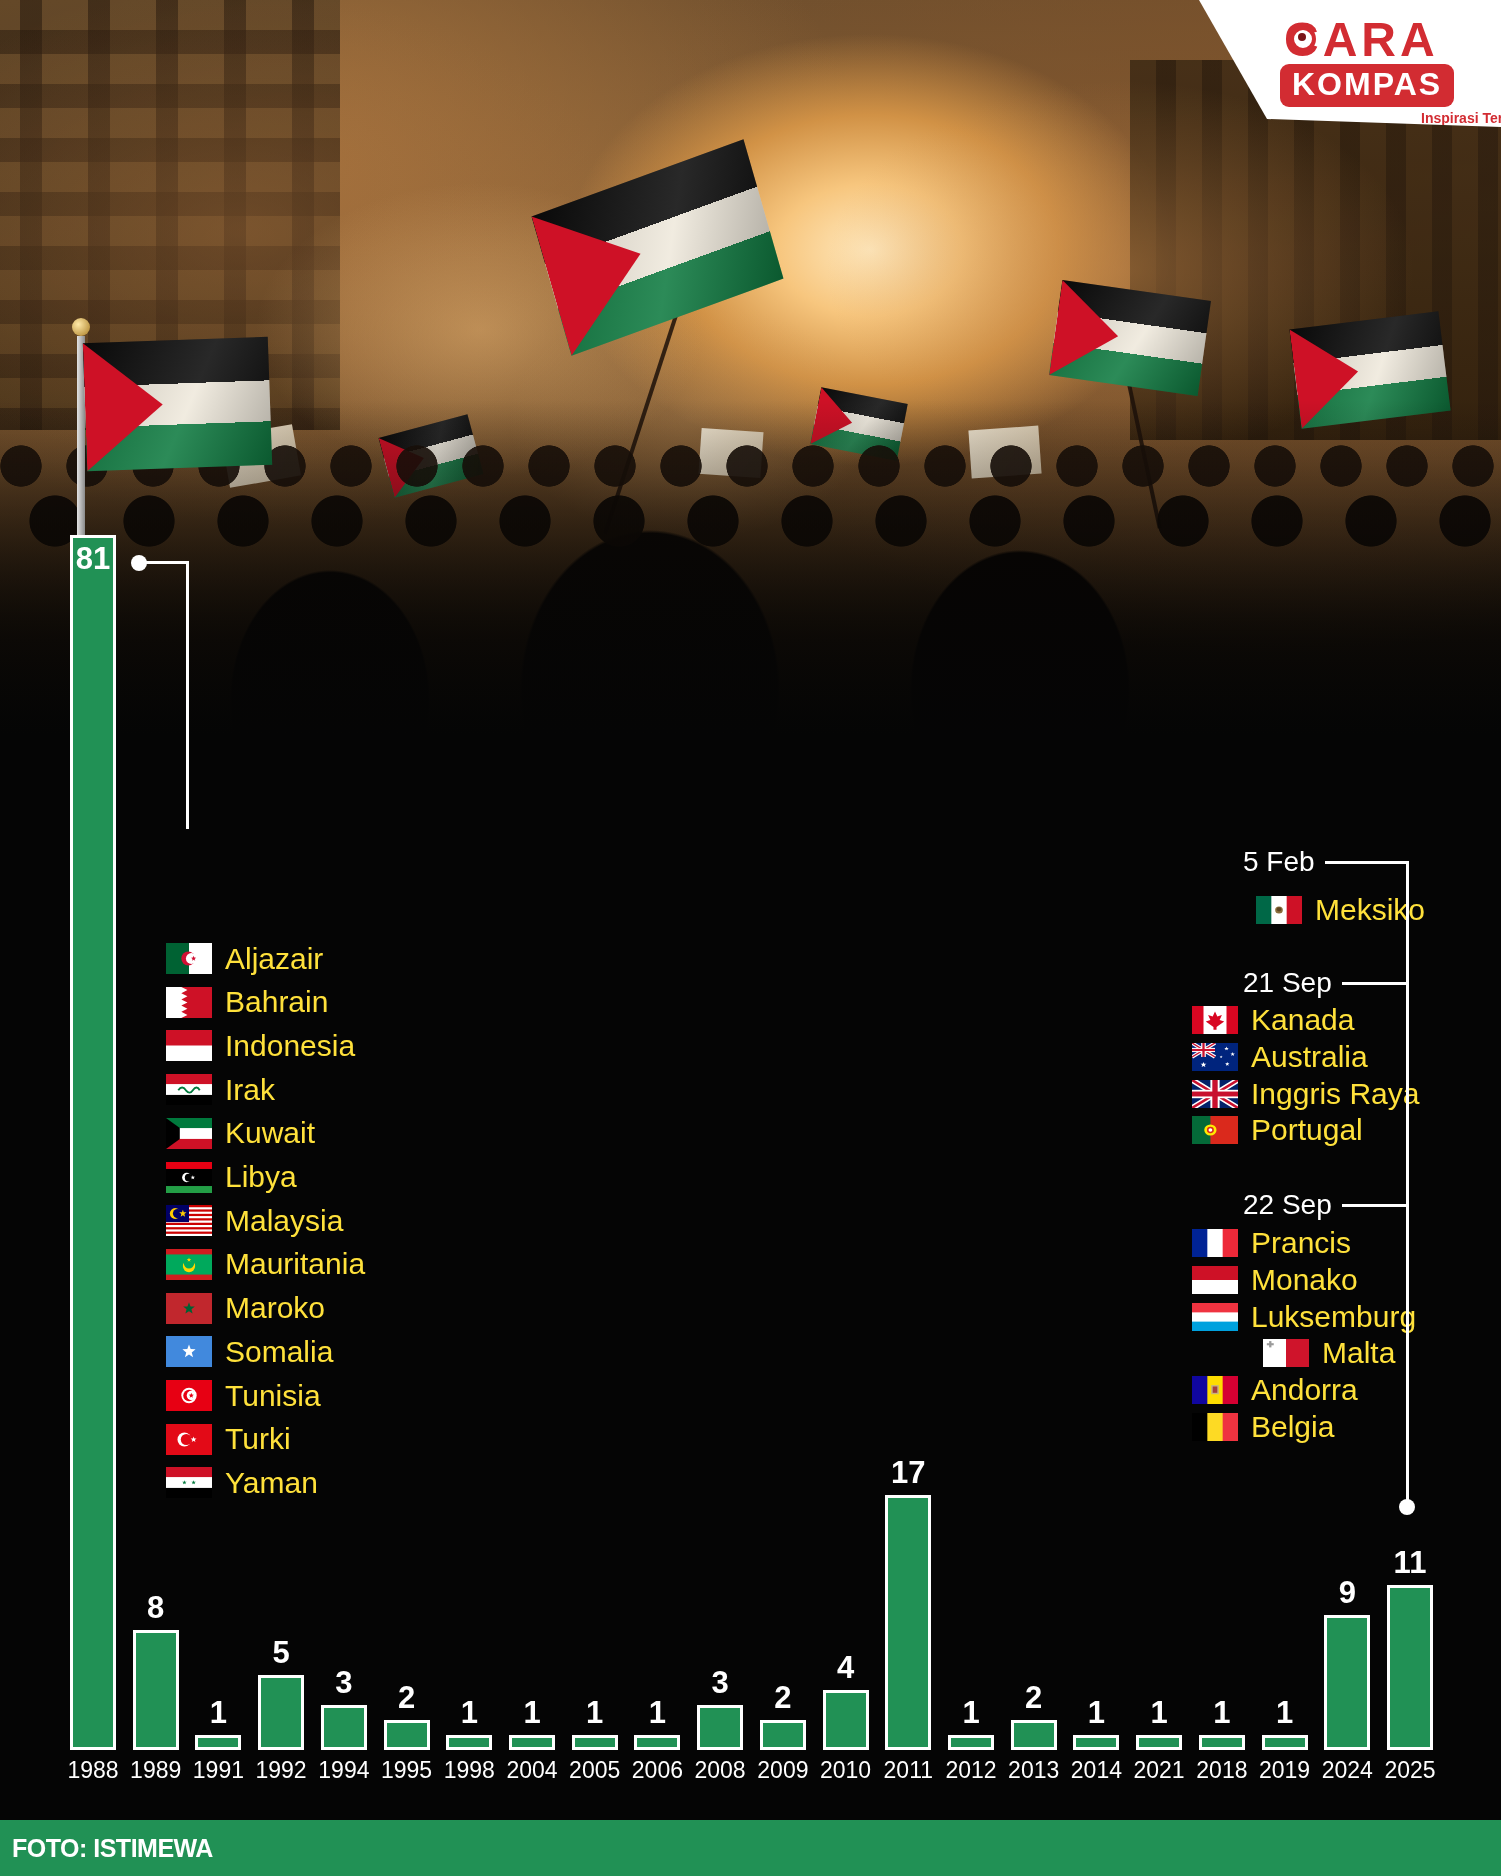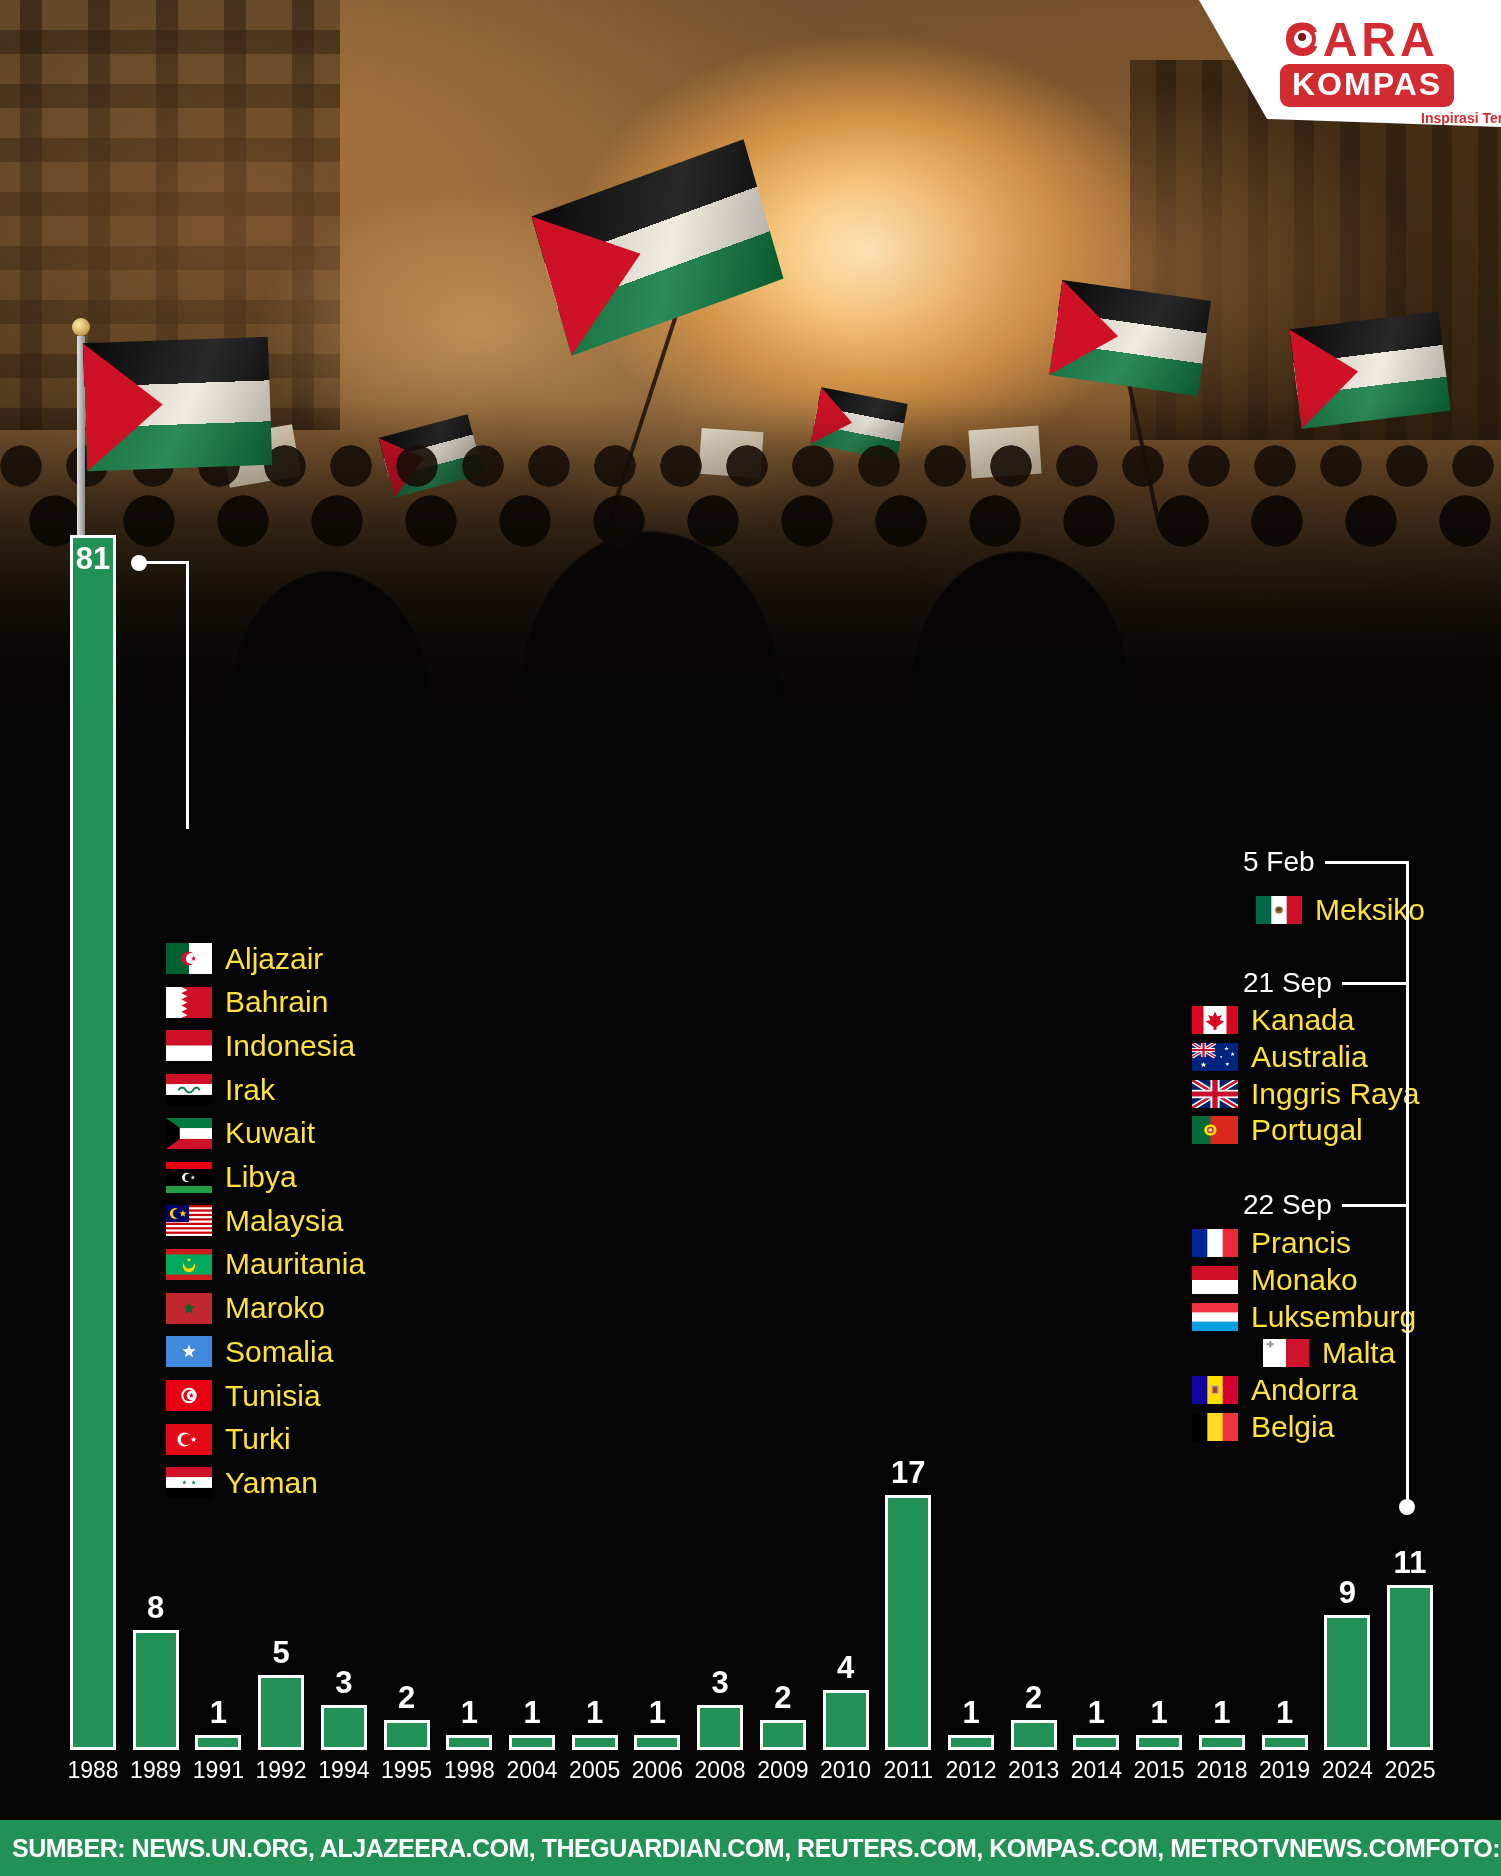--- a/index.html
+++ b/index.html
@@ -488,33 +488,32 @@
       <div class="bval" style="left:940.0px;top:1695px;">1</div>
       <div class="byear" style="left:936.0px;">2012</div>
       <div class="bar" style="left:1010.7px;top:1720px;width:46px;height:30px;"></div>
       <div class="bval" style="left:1002.7px;top:1680px;">2</div>
       <div class="byear" style="left:998.7px;">2013</div>
       <div class="bar" style="left:1073.4px;top:1735px;width:46px;height:15px;"></div>
       <div class="bval" style="left:1065.4px;top:1695px;">1</div>
       <div class="byear" style="left:1061.4px;">2014</div>
       <div class="bar" style="left:1136.1px;top:1735px;width:46px;height:15px;"></div>
       <div class="bval" style="left:1128.1px;top:1695px;">1</div>
-      <div class="byear" style="left:1124.1px;">2015</div>
+      <div class="byear" style="left:1124.1px;">2021</div>
       <div class="bar" style="left:1198.9px;top:1735px;width:46px;height:15px;"></div>
       <div class="bval" style="left:1190.9px;top:1695px;">1</div>
       <div class="byear" style="left:1186.9px;">2018</div>
       <div class="bar" style="left:1261.6px;top:1735px;width:46px;height:15px;"></div>
       <div class="bval" style="left:1253.6px;top:1695px;">1</div>
       <div class="byear" style="left:1249.6px;">2019</div>
       <div class="bar" style="left:1324.3px;top:1615px;width:46px;height:135px;"></div>
       <div class="bval" style="left:1316.3px;top:1575px;">9</div>
       <div class="byear" style="left:1312.3px;">2024</div>
       <div class="bar" style="left:1387.0px;top:1585px;width:46px;height:165px;"></div>
       <div class="bval" style="left:1379.0px;top:1545px;">11</div>
       <div class="byear" style="left:1375.0px;">2025</div>
     </div>
 
   <div class="footer">
-    <span>SUMBER: NEWS.UN.ORG, ALJAZEERA.COM, THEGUARDIAN.COM, REUTERS.COM, KOMPAS.COM, METROTVNEWS.COM</span>
     <span>FOTO: ISTIMEWA</span>
 
   </div>
 </div>
 
 </body></html>

